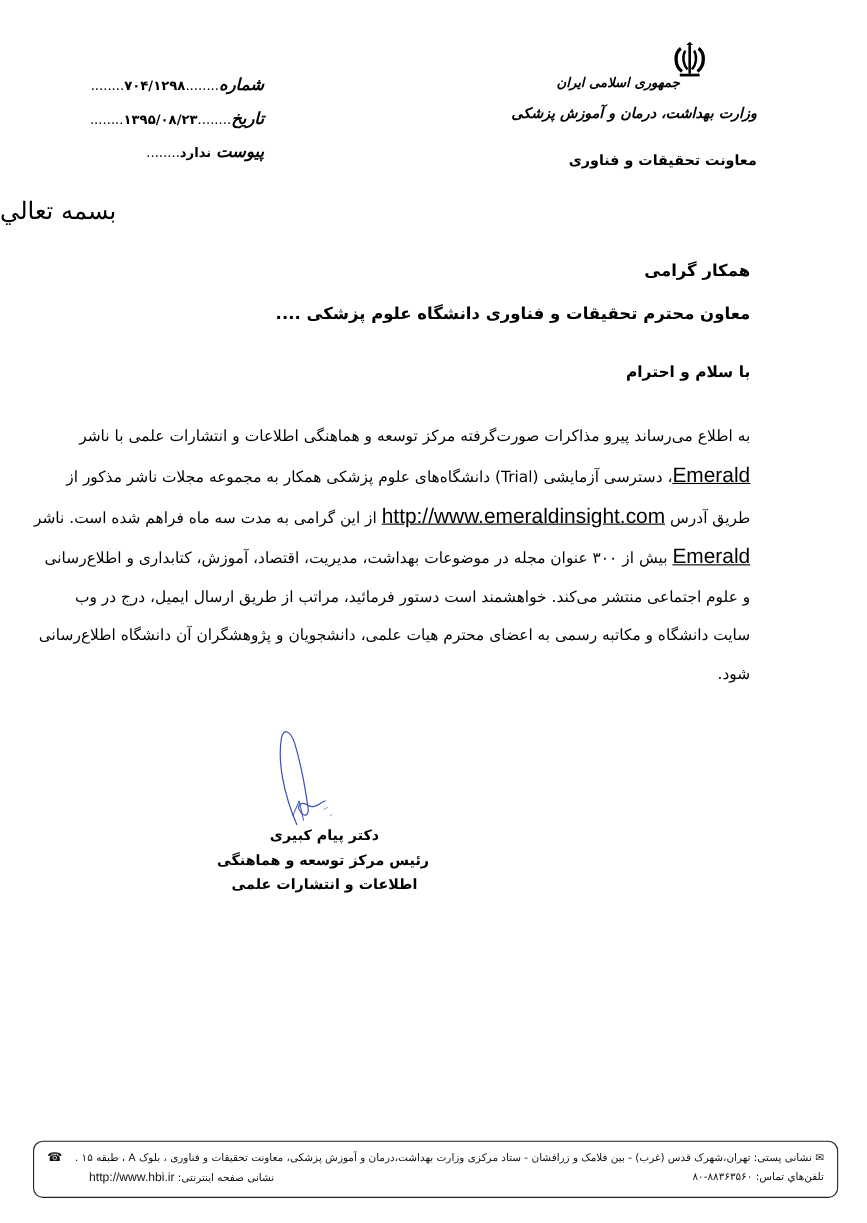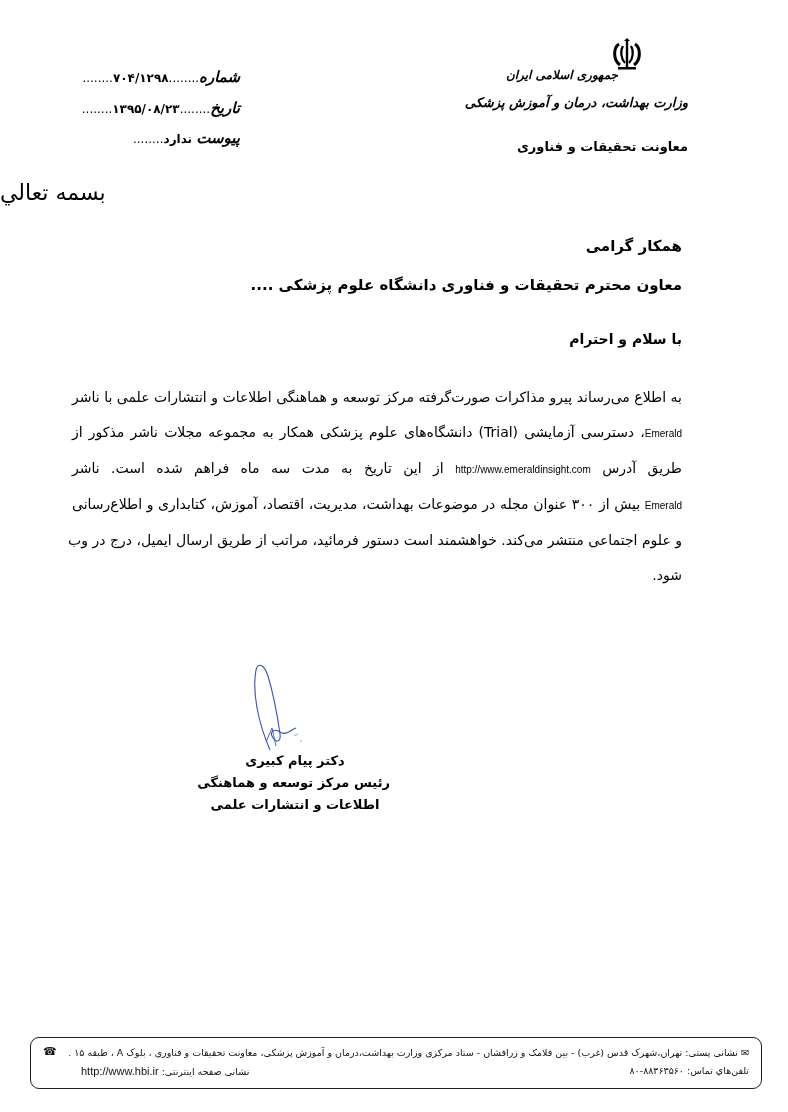--- a/index.html
+++ b/index.html
@@ -45,21 +45,21 @@
   #greeting { right: 106px; top: 331px; font-size: 14px; font-weight: bold; }
 
   
   #body-text {
     right: 106px; width: 610px; top: 380px;
     font-size: 14px; line-height: 35px; text-align: justify;
     text-align-last: right;
   }
   #body-text .ln { display: block; white-space: nowrap; text-align: justify; text-align-last: justify; }
   #body-text .ln.last { text-align-last: right; }
-  .latin { font-family: "Liberation Sans", sans-serif; font-size: 10px; direction: ltr; unicode-bidi: embed; }
+  .latin { font-family: "Liberation Sans", sans-serif; font-size: 19px; direction: ltr; unicode-bidi: embed; text-decoration: underline; }
 
   
   #signature { left: 250px; top: 662px; width: 60px; height: 90px; }
   .sig-line { font-weight: bold; font-size: 13px; white-space: nowrap; text-align: center; }
   #sig-block { left: 200px; width: 190px; top: 750px; }
   #sig-block div { line-height: 22px; }
 
   
   #footer-box {
     left: 30px; top: 1037px; width: 732px; height: 52px;
@@ -101,23 +101,24 @@
 
 <div id="salutation-title" class="abs rtl">بسمه تعالي</div>
 
 <div id="addr-1" class="abs rtl addr">همکار گرامی</div>
 <div id="addr-2" class="abs rtl addr">معاون محترم تحقیقات و فناوری دانشگاه علوم پزشکی ....</div>
 <div id="greeting" class="abs rtl">با سلام و احترام</div>
 
 <div id="body-text" class="abs rtl">
   <span class="ln">به اطلاع می‌رساند پیرو مذاکرات صورت‌گرفته مرکز توسعه و هماهنگی اطلاعات و انتشارات علمی با ناشر</span>
   <span class="ln"><span class="latin">Emerald</span><span>، دسترسی آزمایشی (Trial) دانشگاه‌های علوم پزشکی همکار به مجموعه مجلات ناشر مذکور از</span></span>
-  <span class="ln"><span>طریق آدرس</span> <span class="latin">http://www.emeraldinsight.com</span> <span>از این تاریخ به مدت سه ماه فراهم شده است. ناشر</span></span>
+  <span class="ln"><span>طریق آدرس</span> <span class="latin">http://www.emeraldinsight.com</span> <span>از این گرامی به مدت سه ماه فراهم شده است. ناشر</span></span>
   <span class="ln"><span class="latin">Emerald</span> <span>بیش از ۳۰۰ عنوان مجله در موضوعات بهداشت، مدیریت، اقتصاد، آموزش، کتابداری و اطلاع‌رسانی</span></span>
   <span class="ln">و علوم اجتماعی منتشر می‌کند. خواهشمند است دستور فرمائید، مراتب از طریق ارسال ایمیل، درج در وب</span>
+  <span class="ln">سایت دانشگاه و مکاتبه رسمی به اعضای محترم هیات علمی، دانشجویان و پژوهشگران آن دانشگاه اطلاع‌رسانی</span>
   <span class="ln last">شود.</span>
 </div>
 
 <svg id="signature" class="abs" viewBox="0 0 60 90">
   <path d="M20 88 C8 60 2 30 6 8 C8 0 14 2 18 14 C24 34 28 58 30 72 C31 80 26 82 22 74 C20 70 24 66 30 70 C36 74 40 68 46 66" stroke="#3b4fb8" stroke-width="1.1" fill="none"></path>
   <path d="M16 80 L22 66 L26 84" stroke="#3b4fb8" stroke-width="0.9" fill="none"></path>
   <path d="M44 74 L48 72 M50 80 L52 78" stroke="#7a86c8" stroke-width="0.8" fill="none"></path>
 </svg>
 <div id="sig-block" class="abs rtl">
   <div class="sig-line">دکتر پیام کبیری</div>

